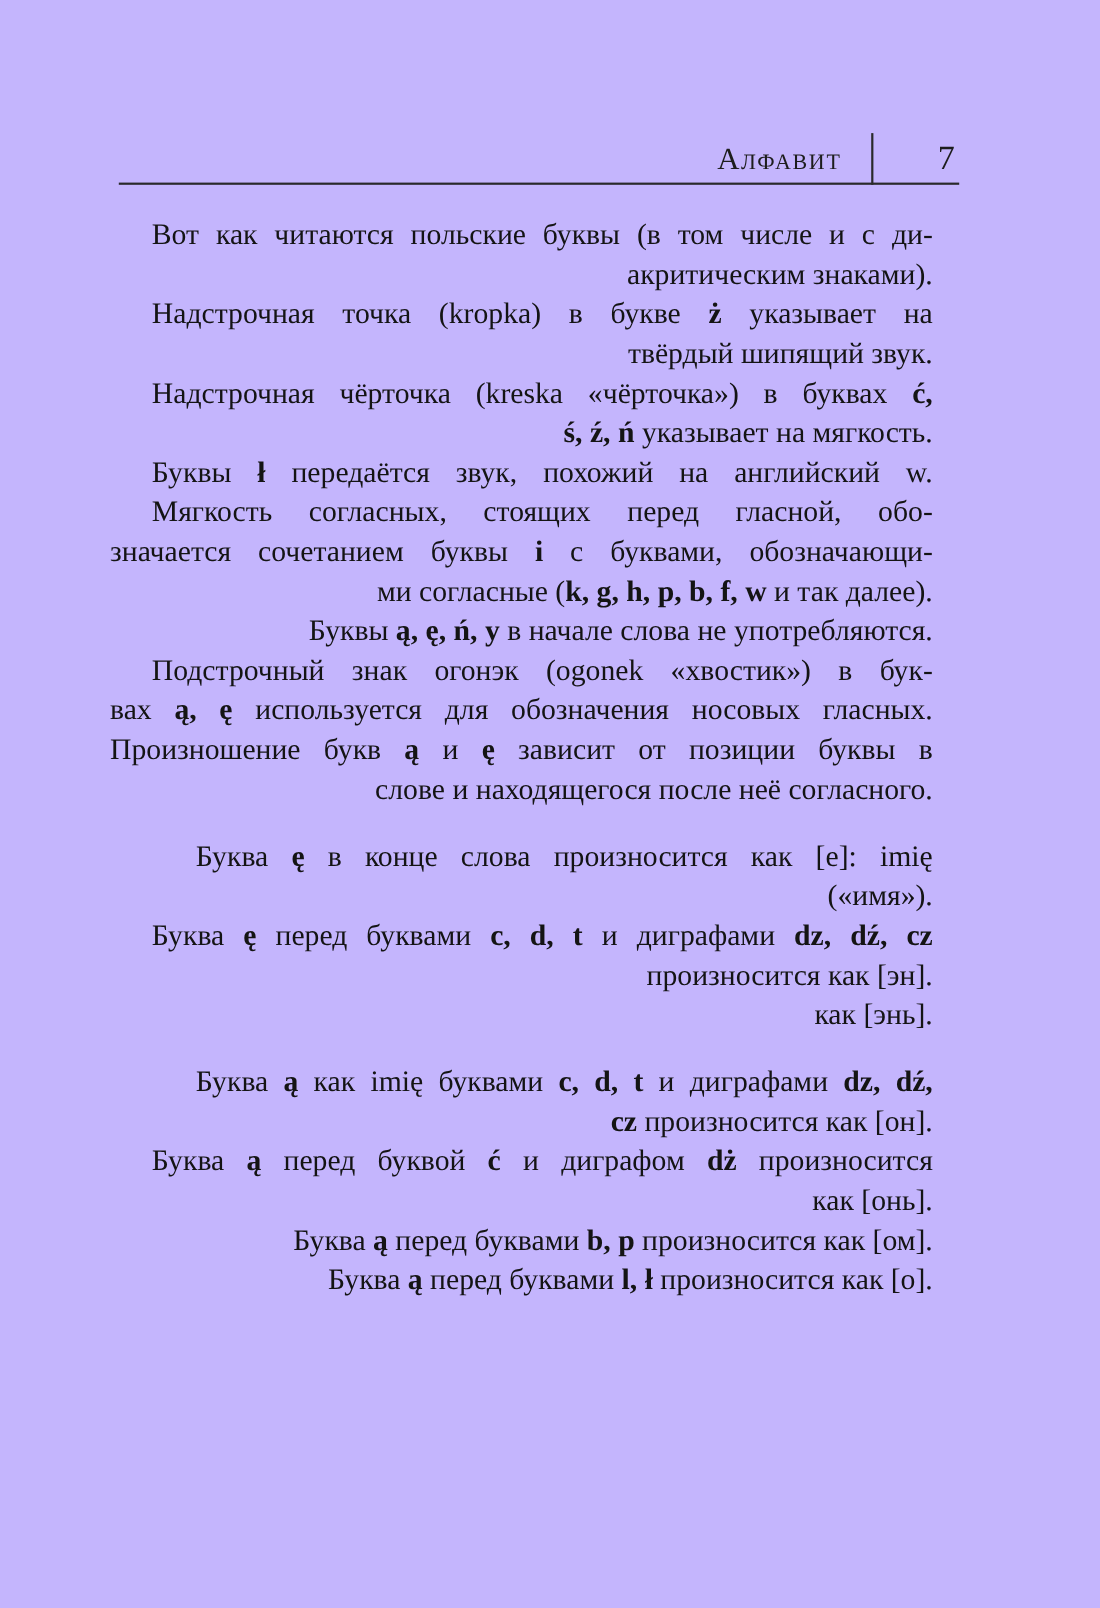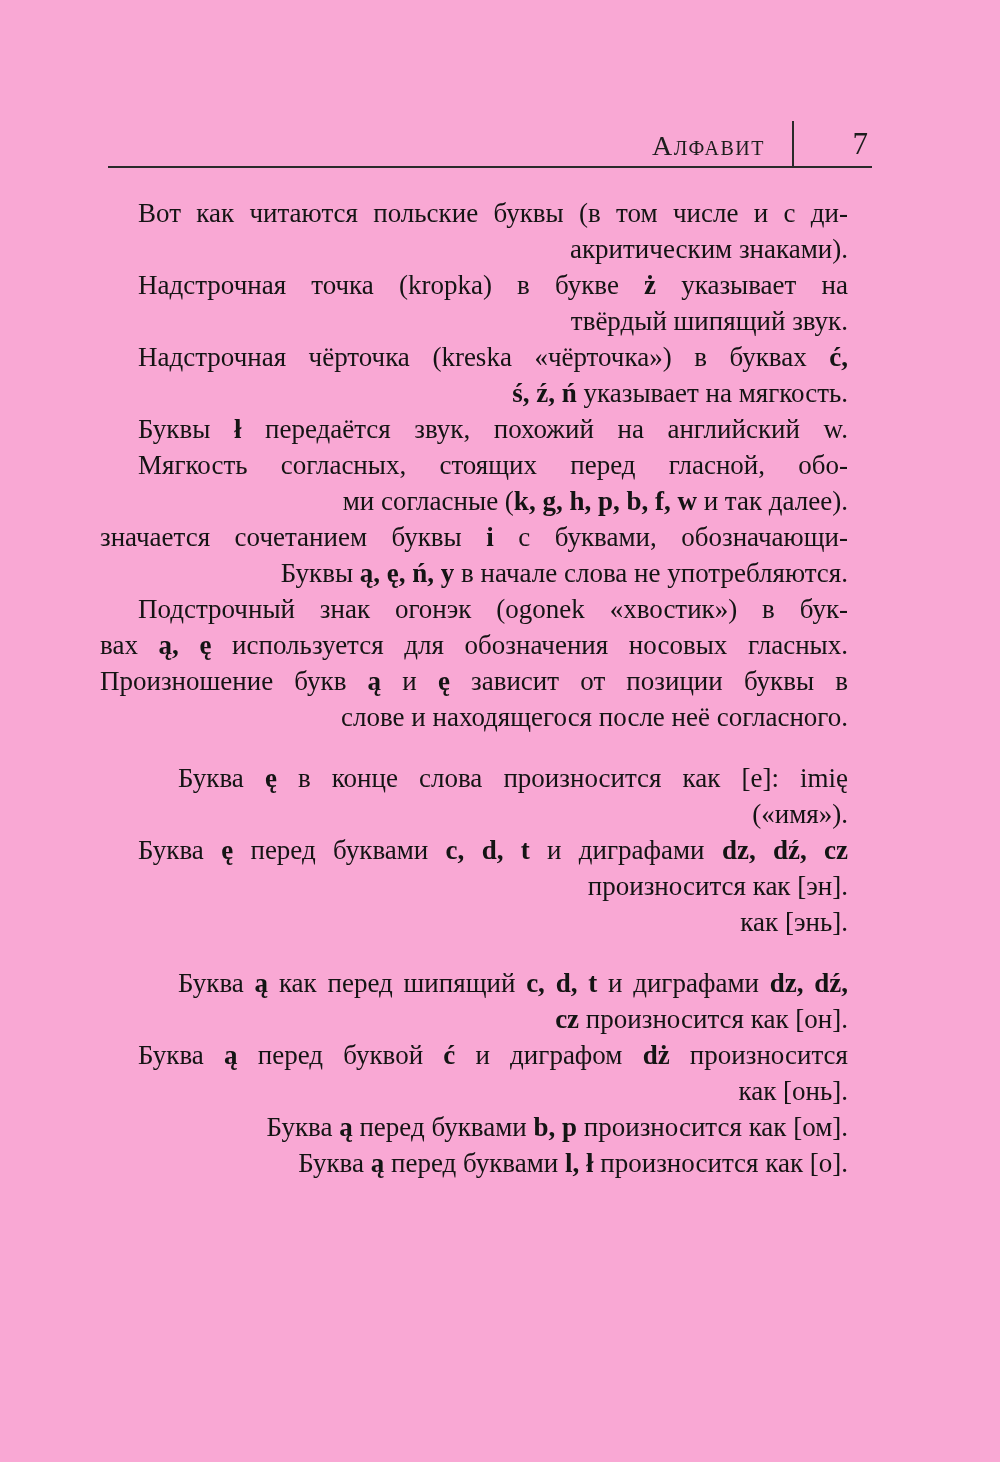--- a/index.html
+++ b/index.html
@@ -1,21 +1,21 @@
 <!DOCTYPE html>
 <html><head>
 <meta charset="utf-8">
 <style>
   html, body { margin: 0; padding: 0; }
   body { background: #ffffff; }
   .page {
     position: relative;
     width: 1000px;
     height: 1462px;
-    background: #f9a8d4;
+    background: #c4b5fd;
     font-family: "Liberation Serif", "DejaVu Serif", serif;
     color: #141414;
     overflow: hidden;
   }
   .header-title {
     position: absolute;
     top: 130px;
     right: 235px;
     font-size: 28px;
     font-variant: small-caps;
@@ -80,22 +80,22 @@
       </div>
       <div class="para">
         <div class="line indent just"><span>Надстрочная чёрточка (kreska «чёрточка») в буквах </span><span class="b">ć,</span></div>
         <div class="line"><span class="b">ś, ź, ń</span><span> указывает на мягкость.</span></div>
       </div>
       <div class="para">
         <div class="line indent just"><span>Буквы </span><span class="b">ł</span><span> передаётся звук, похожий на английский w.</span></div>
       </div>
       <div class="para">
         <div class="line indent just"><span>Мягкость согласных, стоящих перед гласной, обо-</span></div>
+        <div class="line just"><span>значается сочетанием буквы </span><span class="b">i</span><span> с буквами, обозначающи-</span></div>
         <div class="line"><span>ми согласные (</span><span class="b">k, g, h, p, b, f, w</span><span> и так далее).</span></div>
-        <div class="line just"><span>значается сочетанием буквы </span><span class="b">i</span><span> с буквами, обозначающи-</span></div>
       </div>
       <div class="para">
         <div class="line indent"><span>Буквы </span><span class="b">ą, ę, ń, y</span><span> в начале слова не употребляются.</span></div>
       </div>
       <div class="para">
         <div class="line indent just"><span>Подстрочный знак огонэк (ogonek «хвостик») в бук-</span></div>
         <div class="line just"><span>вах </span><span class="b">ą, ę</span><span> используется для обозначения носовых гласных.</span></div>
         <div class="line just"><span>Произношение букв </span><span class="b">ą</span><span> и </span><span class="b">ę</span><span> зависит от позиции буквы в</span></div>
         <div class="line"><span>слове и находящегося после неё согласного.</span></div>
       </div>
@@ -104,21 +104,21 @@
         <div class="line"><span>(«имя»).</span></div>
       </div>
       <div class="para">
         <div class="line indent just"><span>Буква </span><span class="b">ę</span><span> перед буквами </span><span class="b">c, d, t</span><span> и диграфами </span><span class="b">dz, dź, cz</span></div>
         <div class="line"><span>произносится как [эн].</span></div>
       </div>
       <div class="para">
         <div class="line"><span>как [энь].</span></div>
       </div>
       <div class="para gap">
-        <div class="line indent just"><span>Буква </span><span class="b">ą</span><span> как перед шипящий </span><span class="b">c, d, t</span><span> и диграфами </span><span class="b">dz, dź,</span></div>
+        <div class="line indent just"><span>Буква </span><span class="b">ą</span><span> как imię буквами </span><span class="b">c, d, t</span><span> и диграфами </span><span class="b">dz, dź,</span></div>
         <div class="line"><span class="b">cz</span><span> произносится как [он].</span></div>
       </div>
       <div class="para">
         <div class="line indent just"><span>Буква </span><span class="b">ą</span><span> перед буквой </span><span class="b">ć</span><span> и диграфом </span><span class="b">dż</span><span> произносится</span></div>
         <div class="line"><span>как [онь].</span></div>
       </div>
       <div class="para">
         <div class="line indent"><span>Буква </span><span class="b">ą</span><span> перед буквами </span><span class="b">b, p</span><span> произносится как [ом].</span></div>
       </div>
       <div class="para">

